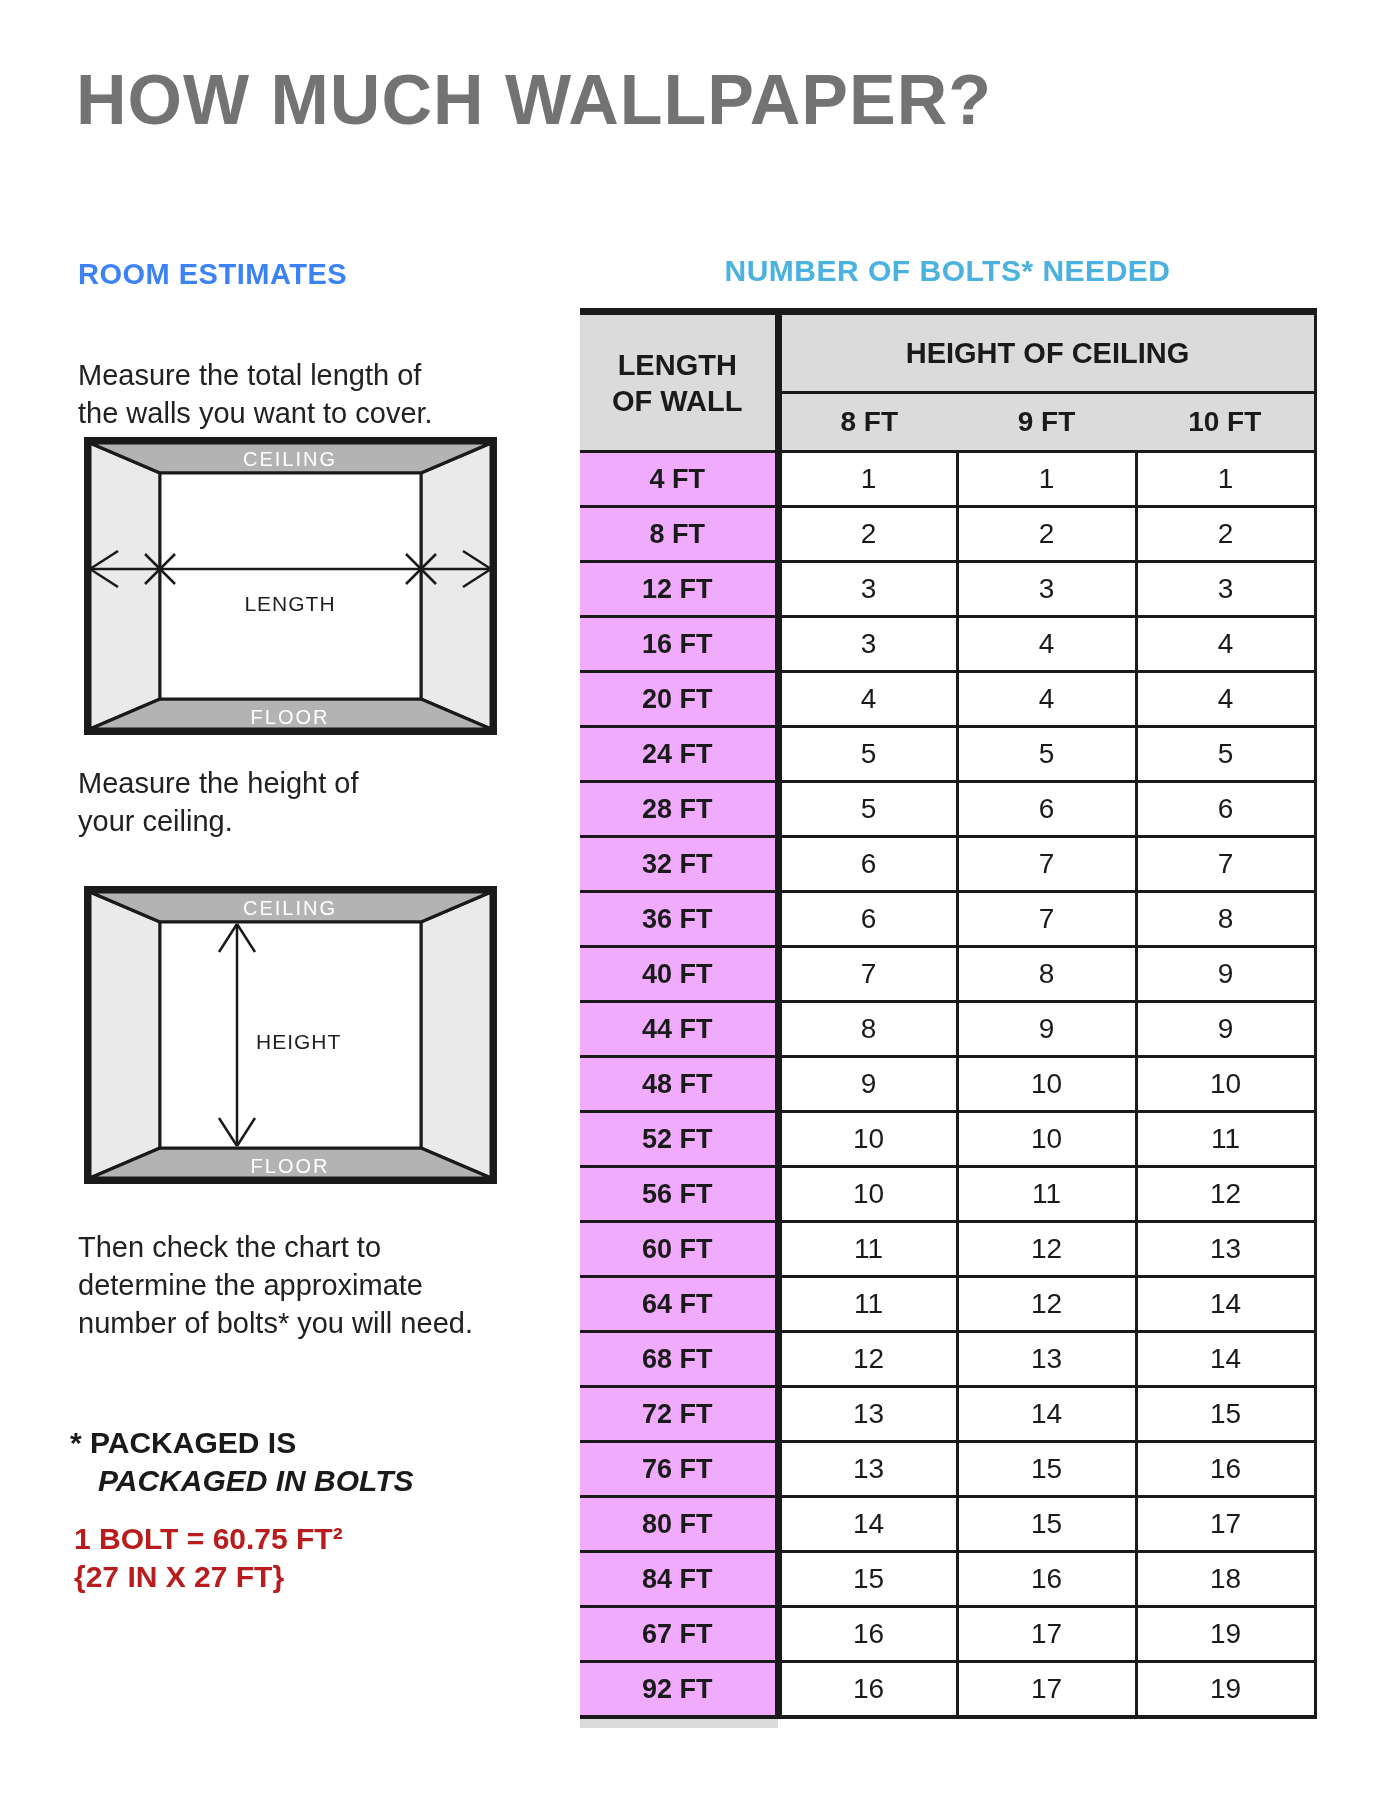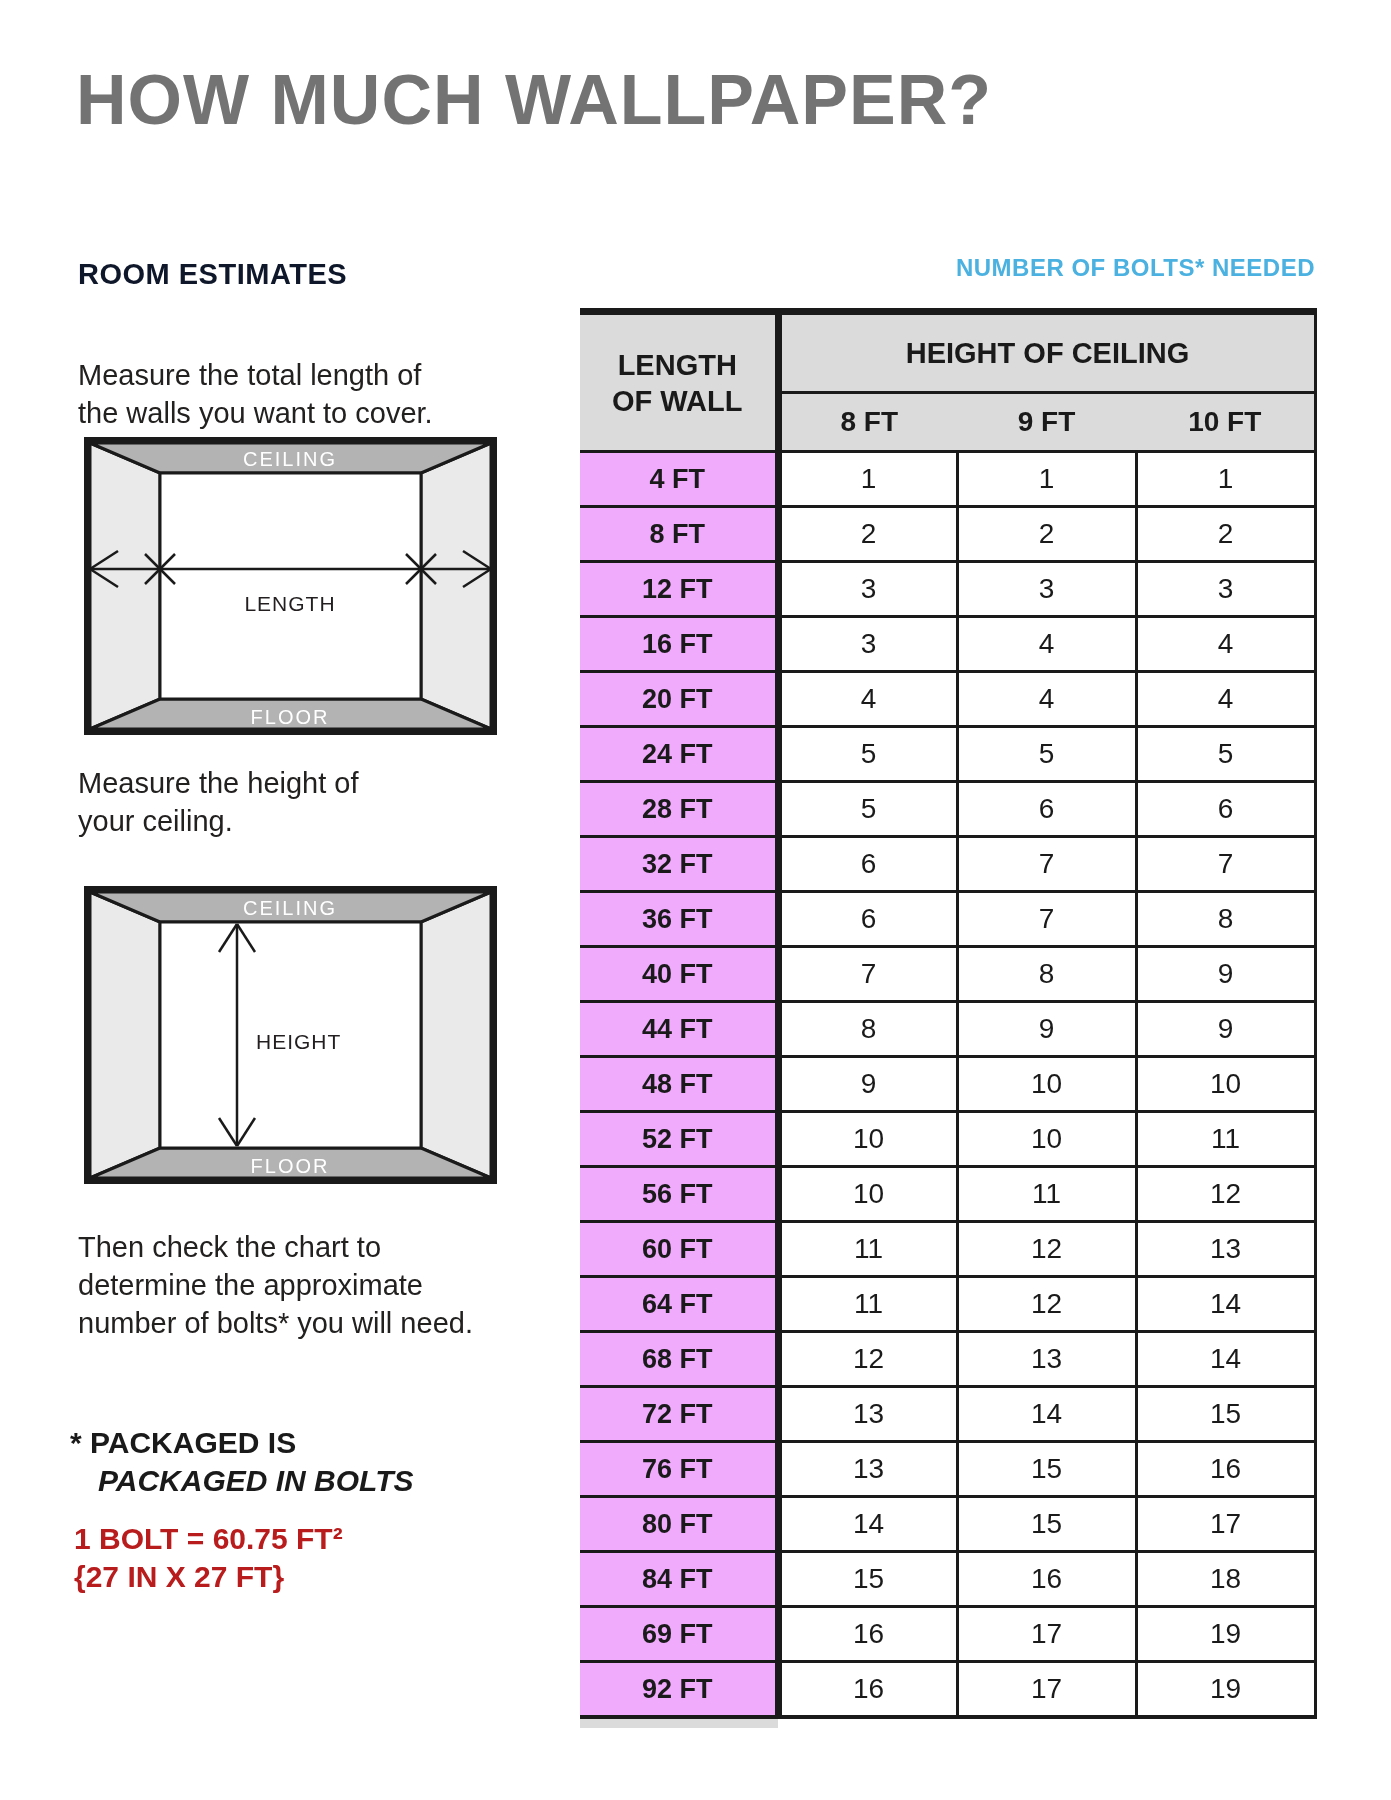--- a/index.html
+++ b/index.html
@@ -7,40 +7,40 @@
     position:relative; width:1391px; height:1800px; overflow:hidden; background:#ffffff;
     font-family:"Liberation Sans","DejaVu Sans",sans-serif; color:#231f20;
   }
   .abs { position:absolute; }
   .pre { white-space:pre-line; }
 
   .main-title {
     left:76px; top:60px; font-size:70px; font-weight:bold; color:#737373; letter-spacing:1px;
   }
   .section-heading {
-    left:78px; top:258px; font-size:29px; font-weight:bold; color:#0f172a; letter-spacing:0.5px;
+    left:78px; top:258px; font-size:29px; font-weight:bold; color:#3b82f6; letter-spacing:0.5px;
   }
   .step-text {
     left:78px; font-size:29px; line-height:38px; color:#232020;
   }
   .step1 { top:320px;margin-top:36px; }
   .step2 { top:764px; }
   .step3 { top:1228px; }
 
   .footnote {
     left:70px; top:1424px; font-size:30px; font-weight:bold; line-height:38px; color:#1a1a1a;
   }
   .footnote .indent { padding-left:28px;font-style:italic; }
   .bolt-spec {
     left:74px; top:1520px; font-size:30px; font-weight:bold; line-height:38px; color:#b91c1c;
   }
 
   .chart-heading {
-    left:580px; top:254px; width:735px; text-align:right;
-    font-size:24px; font-weight:bold; color:#4ab1e0; letter-spacing:0.5px;
+    left:580px; top:254px; width:735px; text-align:center;
+    font-size:30px; font-weight:bold; color:#4ab1e0; letter-spacing:0.5px;
   }
 
   .table-wrap { left:580px; top:308px; width:735px; }
   table.bolt-table {
     border-collapse:collapse; table-layout:fixed; width:735px;
     border-top:7px solid #1a1a1a; border-bottom:4px solid #1a1a1a; border-right:3px solid #1a1a1a;
   }
   .bolt-table th, .bolt-table td { text-align:center; vertical-align:middle; color:#1a1a1a; padding:0; }
   .bolt-table thead th { background:#dbdbdb; font-weight:bold; }
   .len-hdr {
@@ -275,21 +275,21 @@
             <td>15</td>
             <td>17</td>
           </tr>
           <tr>
             <th>84 FT</th>
             <td>15</td>
             <td>16</td>
             <td>18</td>
           </tr>
           <tr>
-            <th>69 FT</th>
+            <th>67 FT</th>
             <td>16</td>
             <td>17</td>
             <td>19</td>
           </tr>
           <tr>
             <th>92 FT</th>
             <td>16</td>
             <td>17</td>
             <td>19</td>
           </tr>

